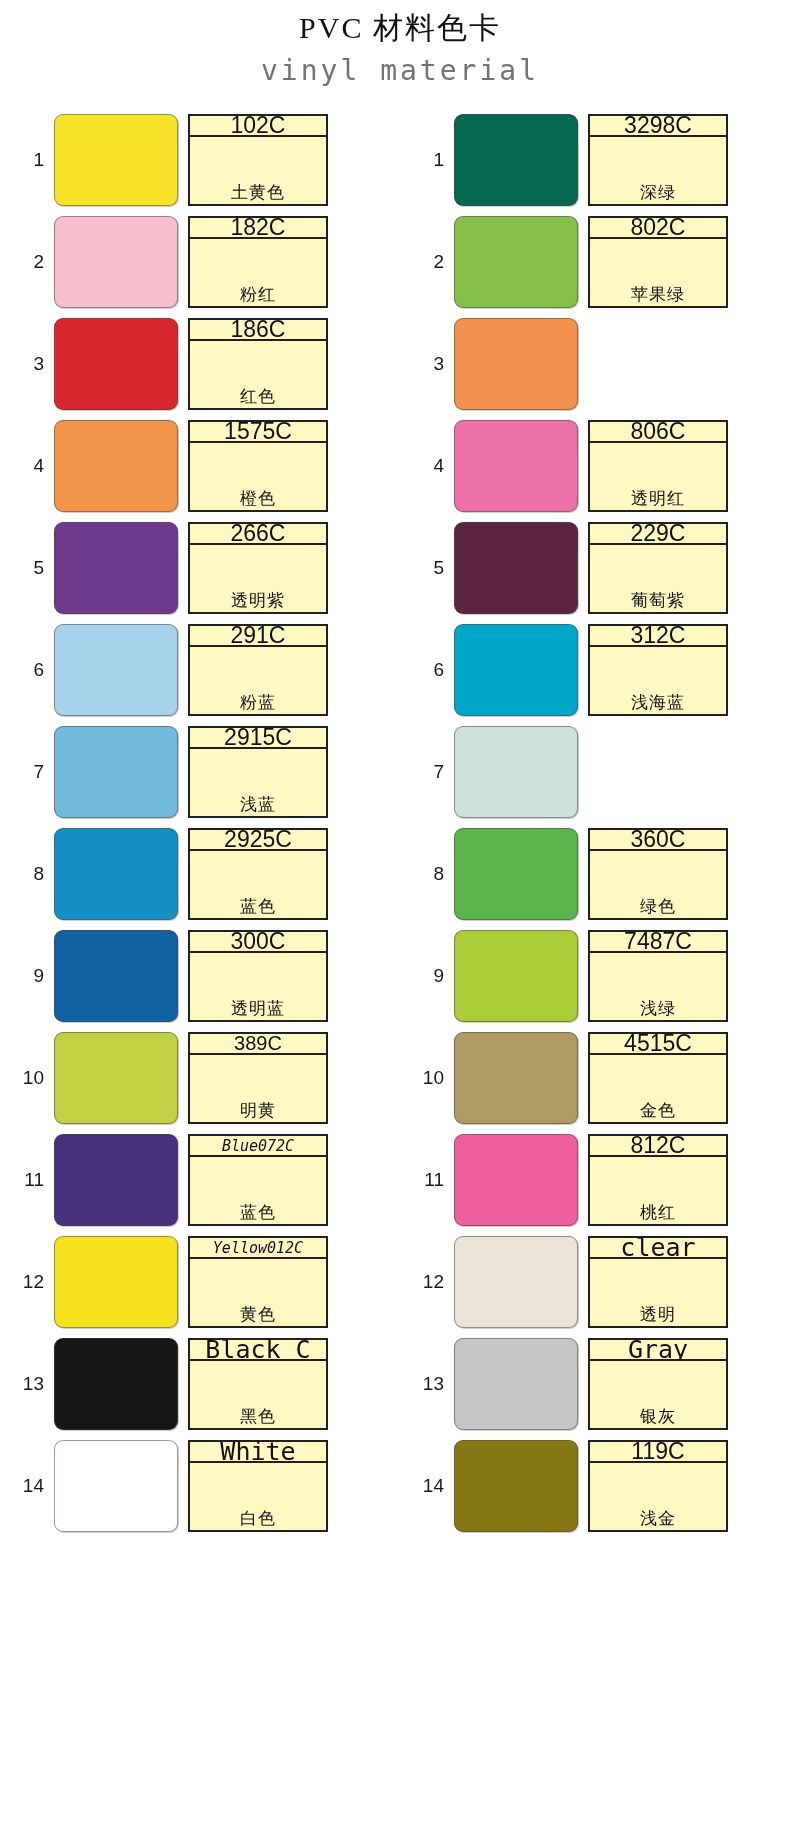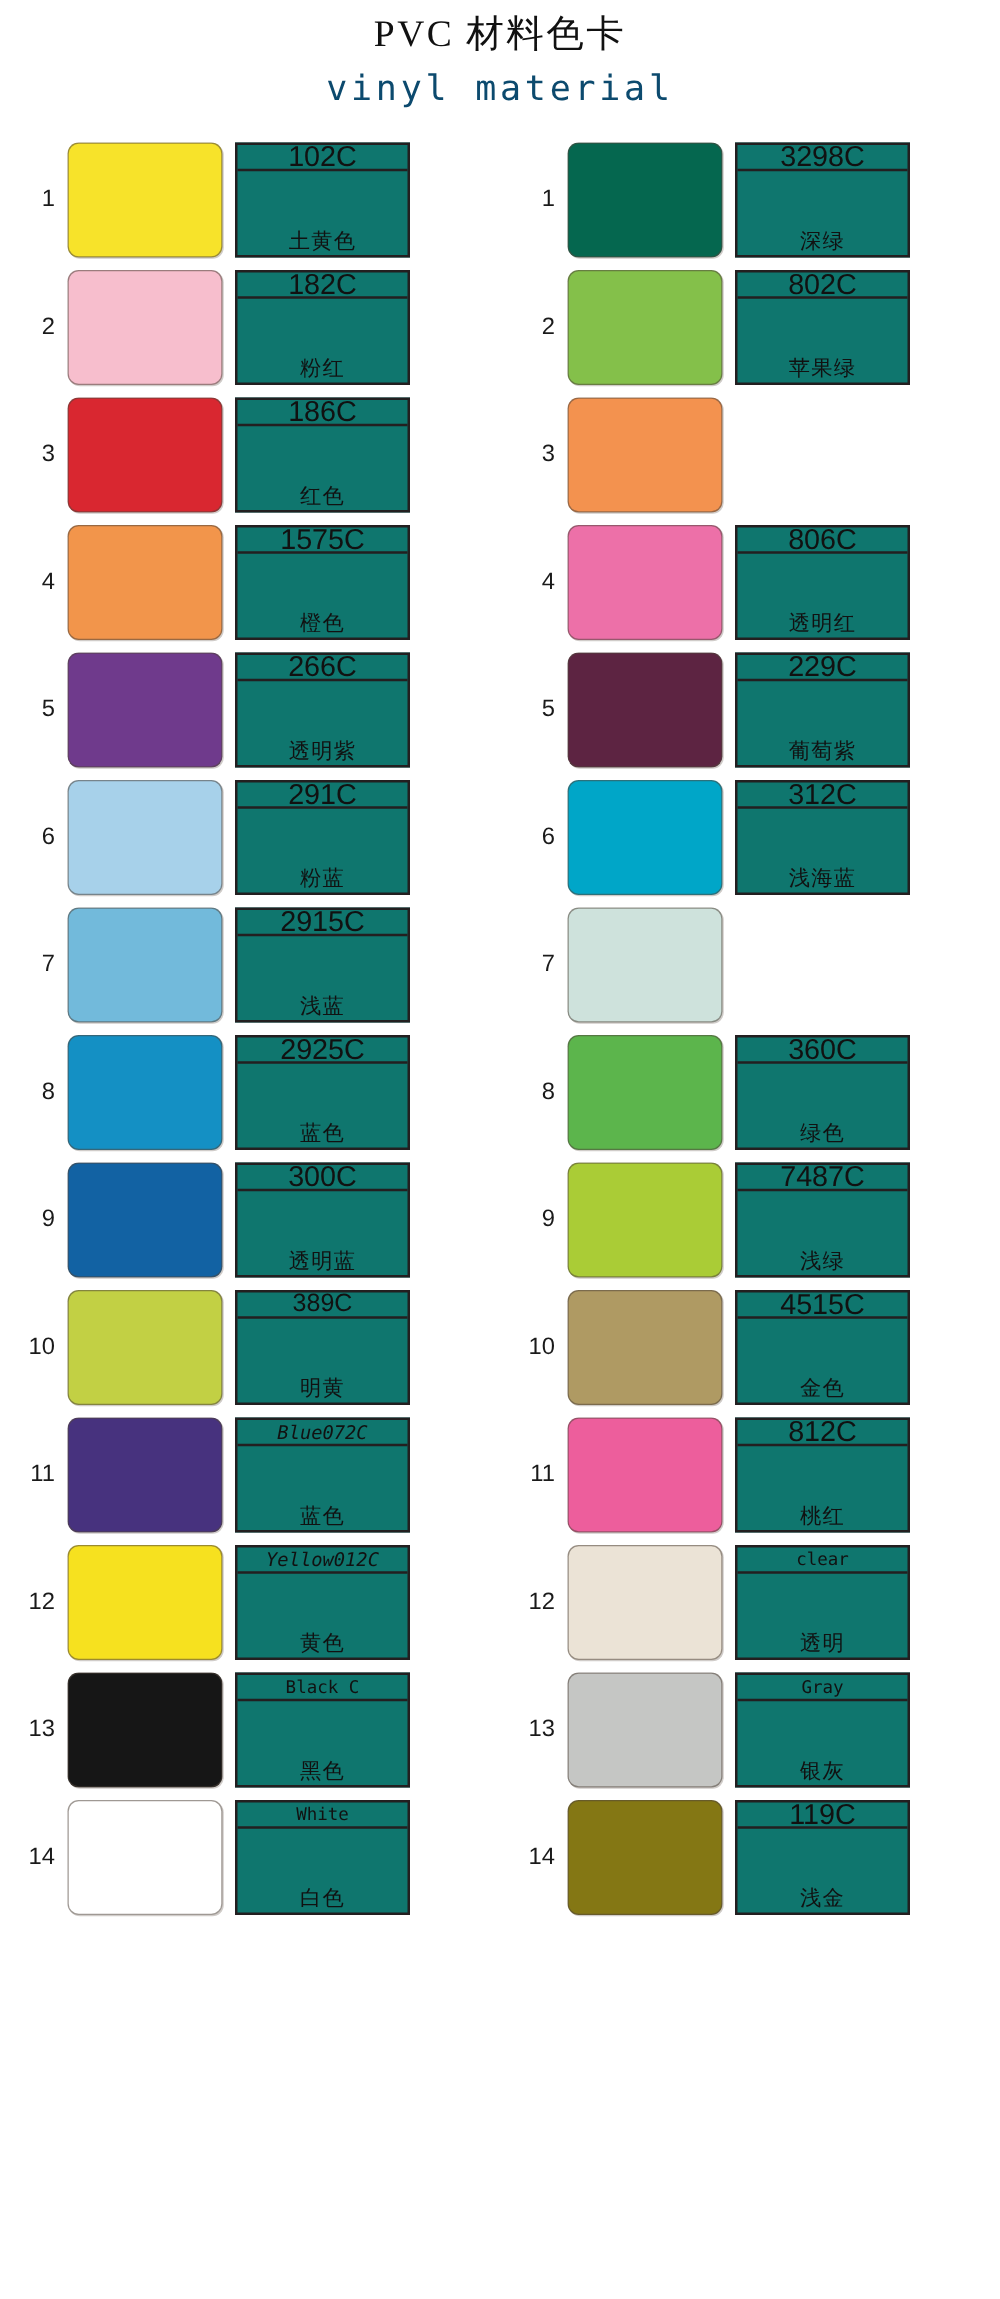--- a/index.html
+++ b/index.html
@@ -27,21 +27,21 @@
     font-size: 30px;
     letter-spacing: 2px;
     color: #111111;
     line-height: 1.35;
     white-space: pre;
   }
   #title-en {
     font-family: "DejaVu Sans Mono", monospace;
     font-size: 28px;
     letter-spacing: 3px;
-    color: #0c4a6e;
+    color: #737373;
     line-height: 1.45;
     margin-top: 2px;
     white-space: pre;
   }
 
   
   #chart {
     display: flex;
     padding: 0 0 0 0;
     margin-top: 18px;
@@ -77,21 +77,21 @@
     box-sizing: border-box;
   }
   .label-box {
     width: 140px;
     height: 92px;
     margin-left: 10px;
     border: 2px solid #231f20;
     box-sizing: border-box;
     display: flex;
     flex-direction: column;
-    background: #0f766e;
+    background: #fef9c3;
     flex: 0 0 auto;
   }
   .label-code {
     flex: 1 1 55%;
     display: flex;
     align-items: center;
     justify-content: center;
     border-bottom: 2px solid #231f20;
     font-family: "Liberation Sans", sans-serif;
     font-size: 23px;
@@ -104,21 +104,21 @@
     font-family: "DejaVu Sans Mono", monospace;
     font-size: 15px;
     letter-spacing: 0px;
     font-style: italic;
   }
   .label-code.small {
     font-size: 20px;
   }
   .label-code.monolarge {
     font-family: "DejaVu Sans Mono", monospace;
-    font-size: 14px;
+    font-size: 25px;
   }
   .label-name {
     flex: 1 1 45%;
     display: flex;
     align-items: center;
     justify-content: center;
     font-family: "Liberation Serif", serif;
     font-size: 17px;
     color: #111111;
     letter-spacing: 1px;

